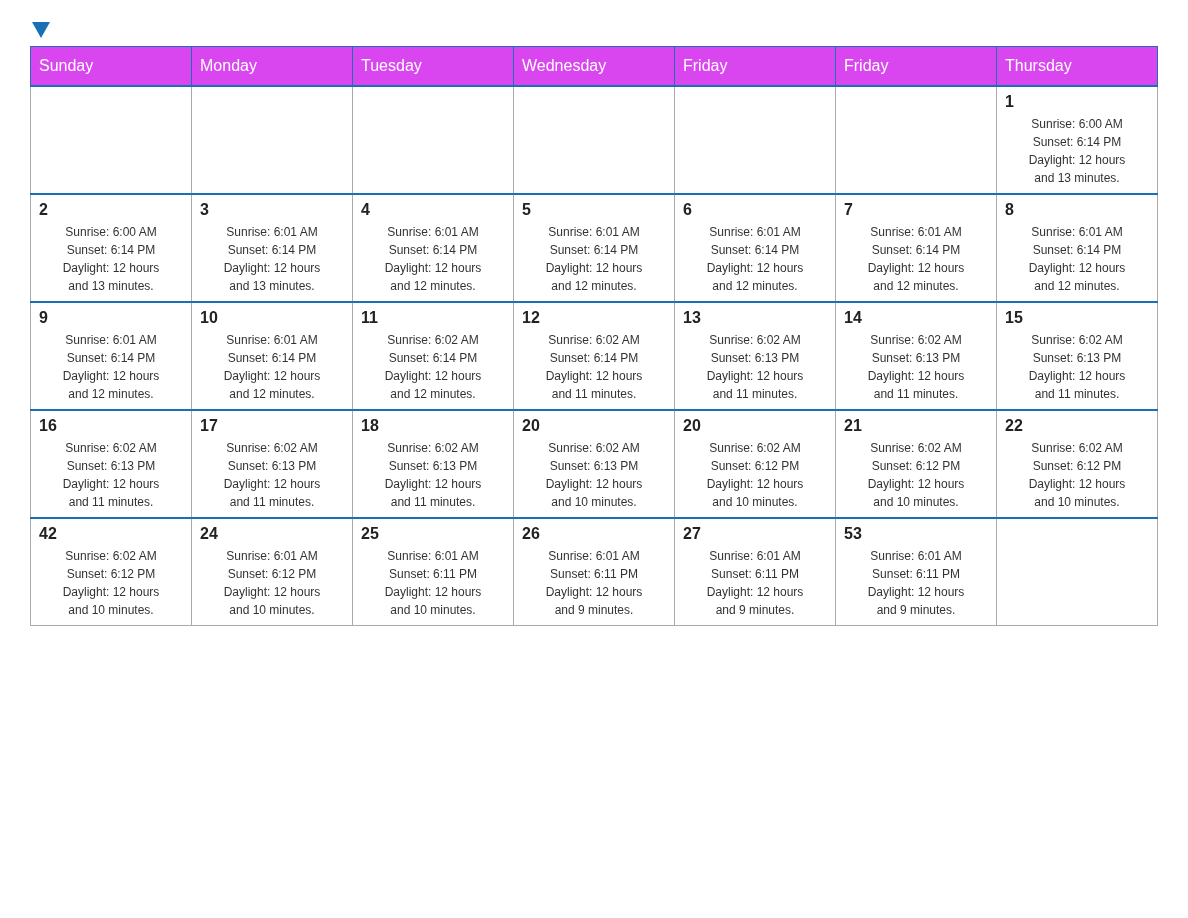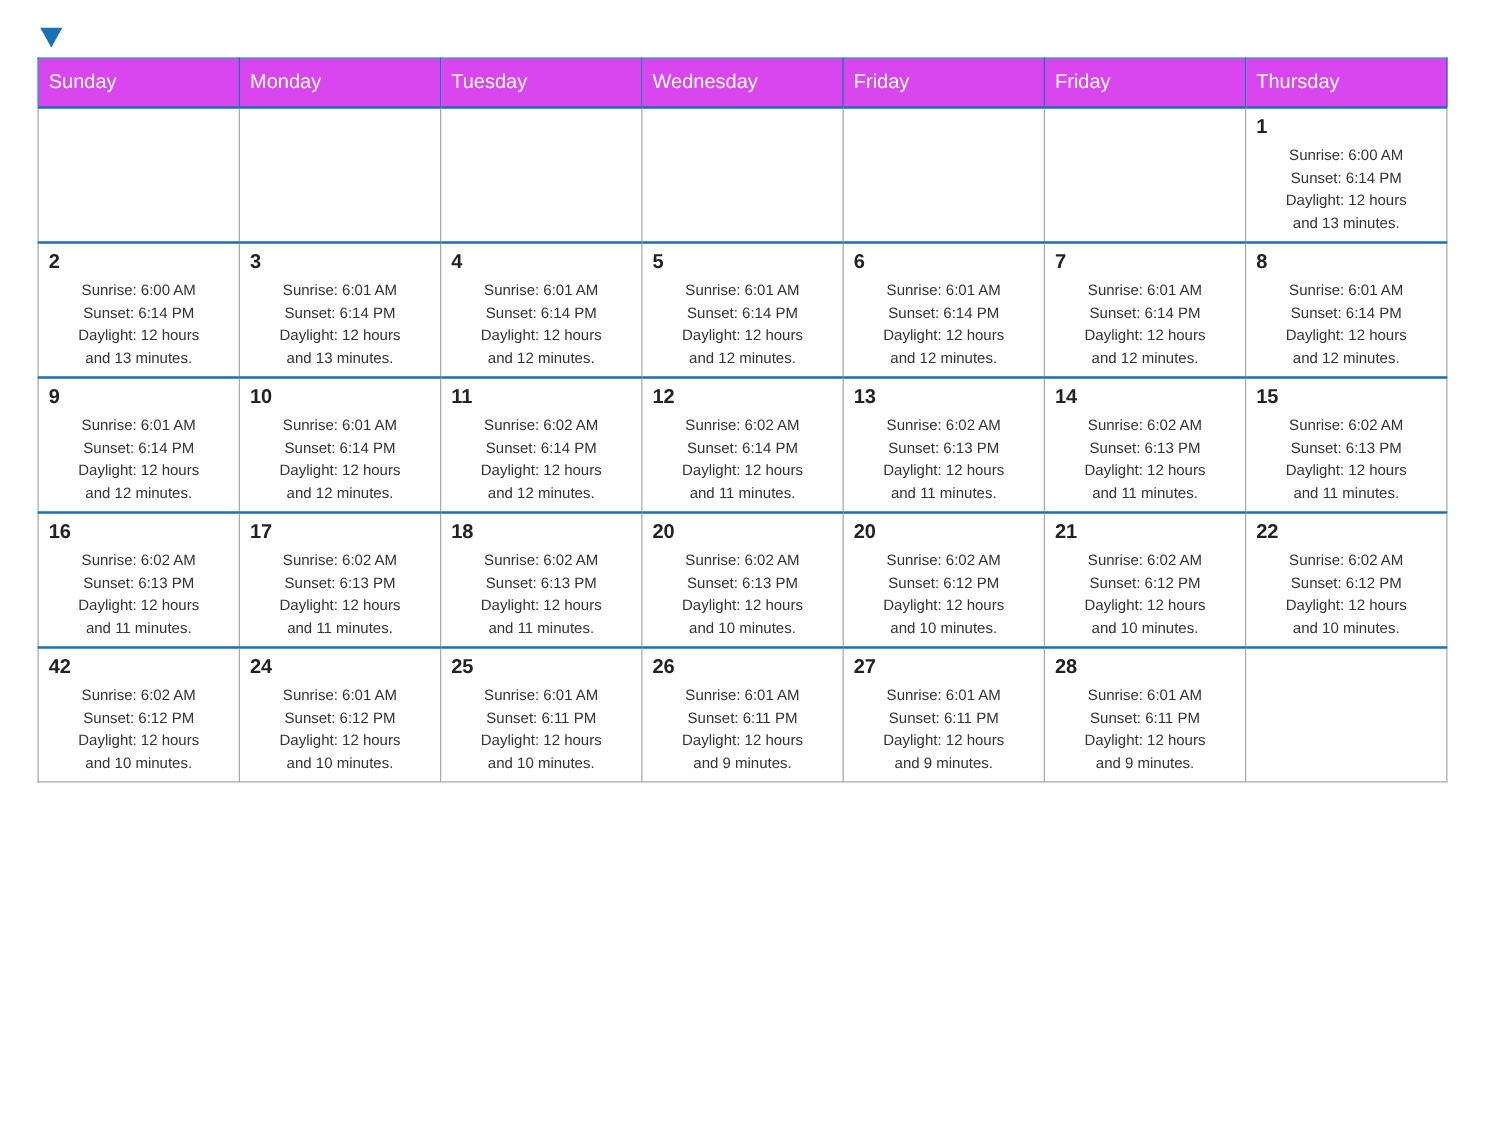--- a/index.html
+++ b/index.html
@@ -325,21 +325,21 @@
 and 9 minutes.</div>
         </td>
         <td>
           <div class="day-number">27</div>
           <div class="day-info" style="white-space: pre-line;">Sunrise: 6:01 AM
 Sunset: 6:11 PM
 Daylight: 12 hours
 and 9 minutes.</div>
         </td>
         <td>
-          <div class="day-number">28</div>
+          <div class="day-number">53</div>
           <div class="day-info" style="white-space: pre-line;">Sunrise: 6:01 AM
 Sunset: 6:11 PM
 Daylight: 12 hours
 and 9 minutes.</div>
         </td>
         <td class="empty-cell"></td>
       </tr>
     </tbody>
 </table>
 

